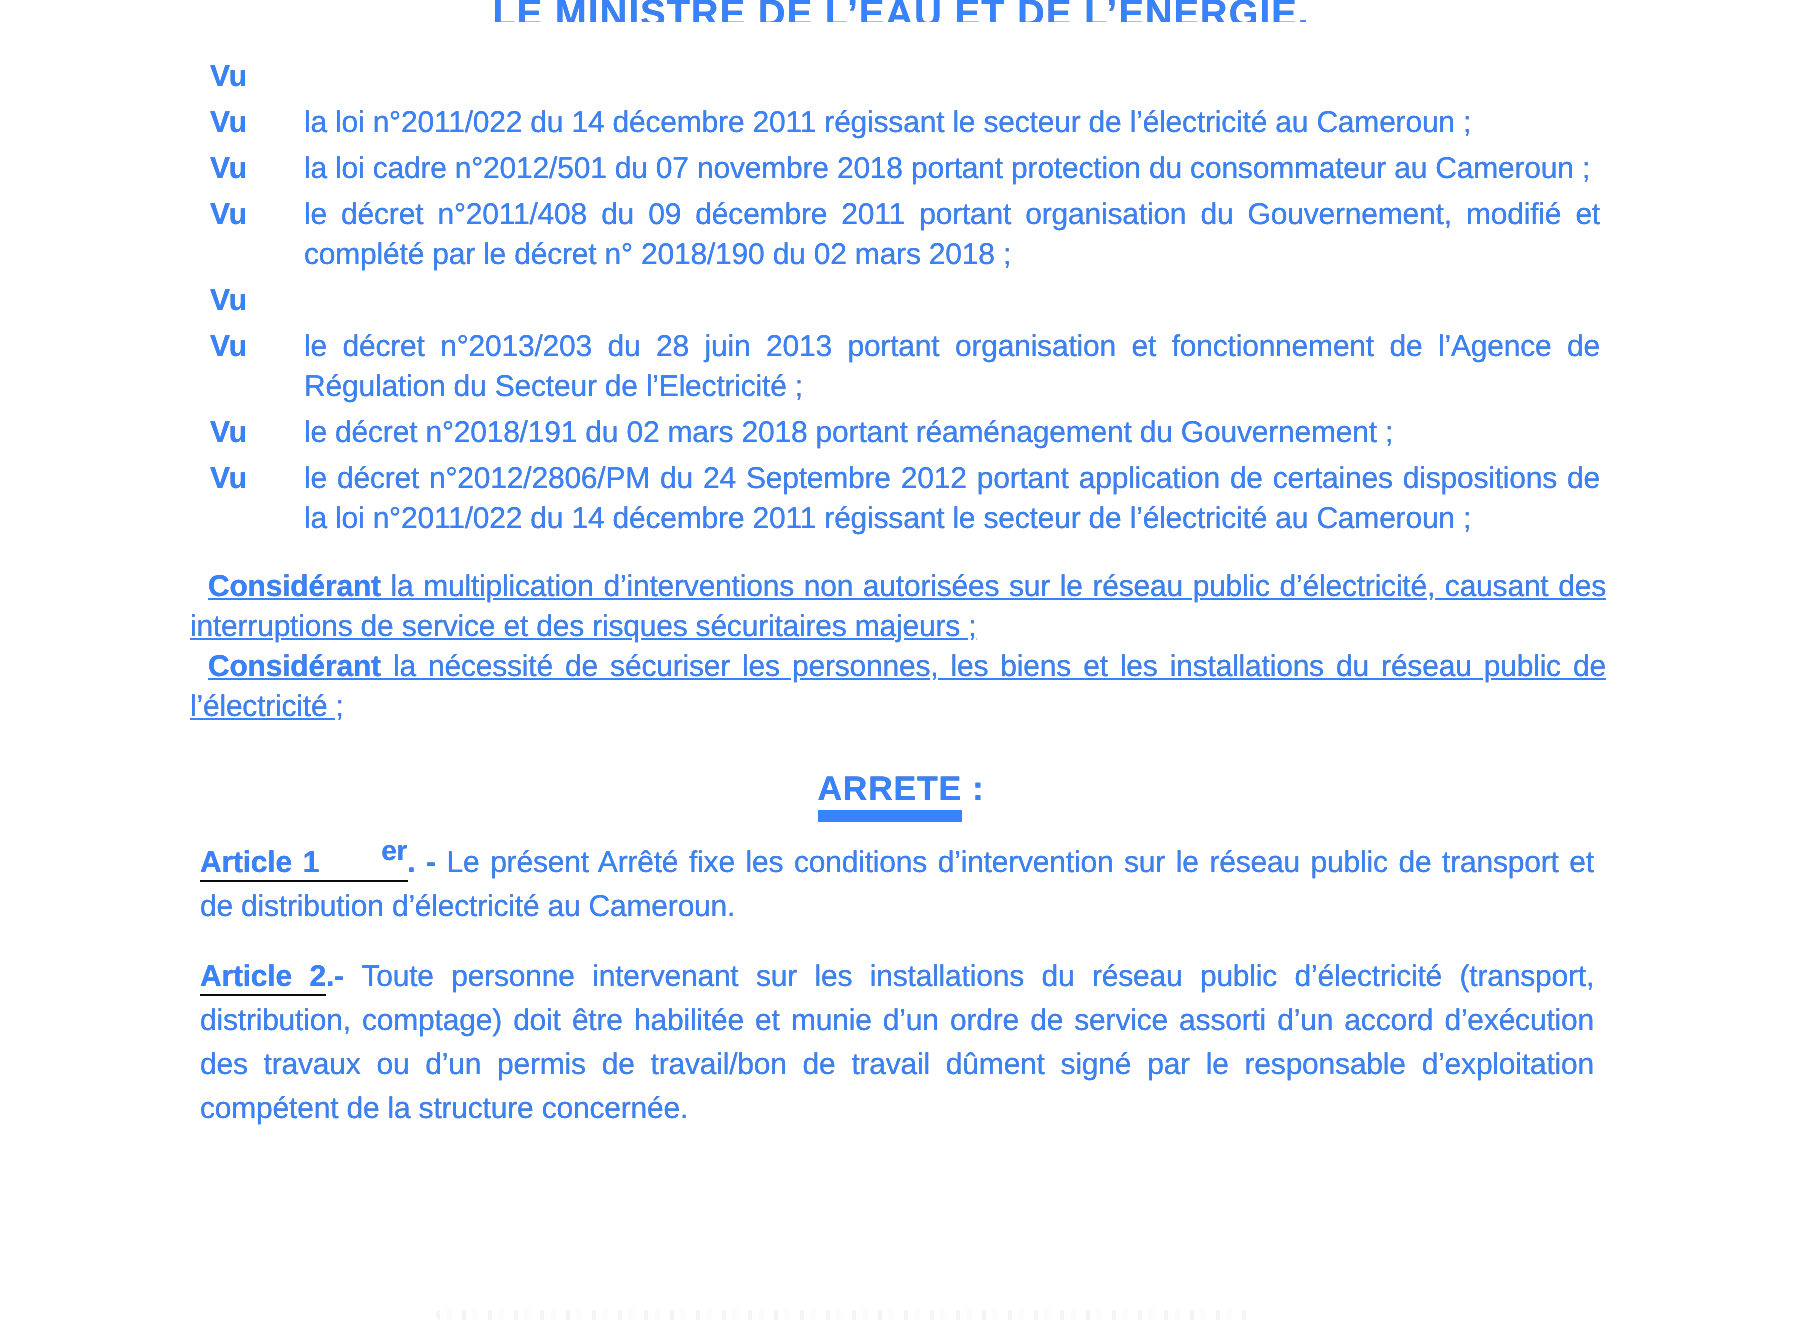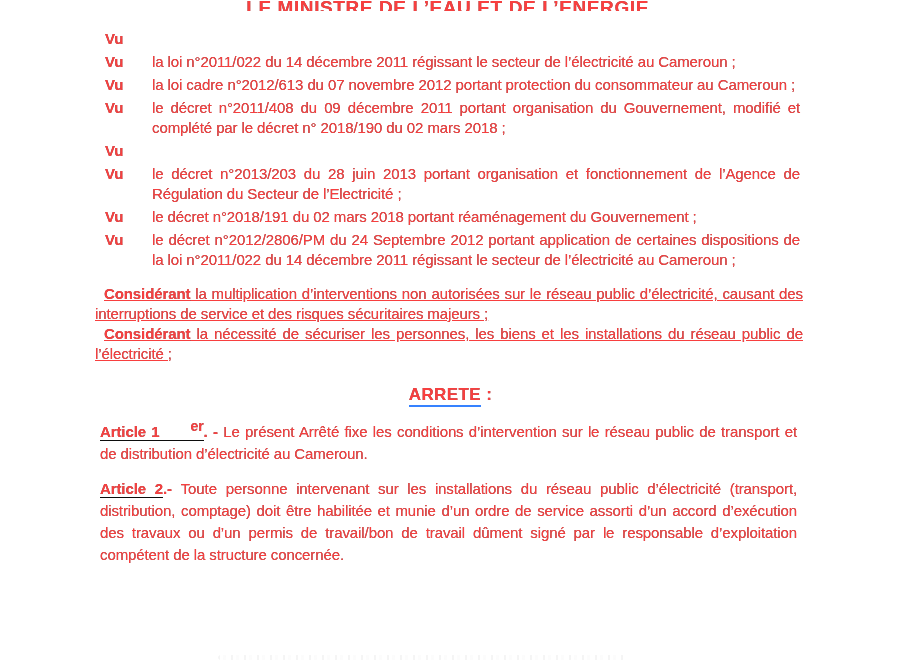--- a/index.html
+++ b/index.html
@@ -2,21 +2,21 @@
 <html><head>
 <meta charset="utf-8">
 <style>
   html,body{margin:0;padding:0;background:#e8e8e8;}
   .page{
     position:relative;
     width:901px;height:660px;
     background:#fefefe;
     overflow:hidden;
     font-family:"Liberation Sans","DejaVu Sans",sans-serif;
-    color:#ef4444;
+    color:#3b82f6;
     font-size:15px;
     letter-spacing:-0.1px;
     filter: blur(0.32px) contrast(1.08);
   }
   .page *{text-shadow:0 0 0.35px rgba(10,10,10,.65);}
   
   .title-clip{height:11px;overflow:hidden;text-align:center;}
   .title-clip .title{
     display:inline-block;margin-top:-13px;
     font-weight:bold;font-size:19px;letter-spacing:0.6px;white-space:nowrap;
@@ -25,21 +25,21 @@
   .vu-list{margin-top:18px;}
   .vu-row{display:flex;align-items:flex-start;margin-bottom:3px;}
   .vu-label{flex:0 0 47px;margin-left:105px;font-weight:bold;line-height:20px;}
   .vu-text{width:648px;text-align:justify;line-height:20px;}
   
   .considerant-block{margin:14px 0 0 95px;width:708px;text-decoration:underline;}
   .considerant{margin:0;text-align:justify;line-height:20px;text-indent:9px;}
   .considerant b{font-weight:bold;}
   
   .arrete{margin-top:21px;text-align:center;font-size:17px;font-weight:bold;letter-spacing:0.4px;}
-  .arrete .arrete-word{border-bottom:2px solid #3b82f6;padding-bottom:1px;}
+  .arrete .arrete-word{border-bottom:6px solid #3b82f6;padding-bottom:1px;}
   
   .articles{margin:16px 0 0 100px;width:697px;}
   .article{margin:0 0 13px 0;text-align:justify;line-height:22px;}
   .article .article-label{font-weight:bold;border-bottom:1.7px solid #151515;}
   .article .article-label sup{font-size:14px;line-height:0;margin-left:31px;}
   .article .article-sep{font-weight:bold;}
   
   .artifact{
     position:absolute;left:218px;top:655px;width:408px;height:5px;
     background:repeating-linear-gradient(90deg,
@@ -60,21 +60,21 @@
   <div class="vu-list" id="vu-list">
       <div class="vu-row">
         <span class="vu-label">Vu</span>
       </div>
       <div class="vu-row">
         <span class="vu-label">Vu</span>
         <span class="vu-text">la loi n°2011/022 du 14 décembre 2011 régissant le secteur de l’électricité au Cameroun ;</span>
       </div>
       <div class="vu-row">
         <span class="vu-label">Vu</span>
-        <span class="vu-text">la loi cadre n°2012/613 du 07 novembre 2012 portant protection du consommateur au Cameroun ;</span>
+        <span class="vu-text">la loi cadre n°2012/501 du 07 novembre 2018 portant protection du consommateur au Cameroun ;</span>
       </div>
       <div class="vu-row">
         <span class="vu-label">Vu</span>
         <span class="vu-text">le décret n°2011/408 du 09 décembre 2011 portant organisation du Gouvernement, modifié et complété par le décret n° 2018/190 du 02 mars 2018 ;</span>
       </div>
       <div class="vu-row">
         <span class="vu-label">Vu</span>
       </div>
       <div class="vu-row">
         <span class="vu-label">Vu</span>

